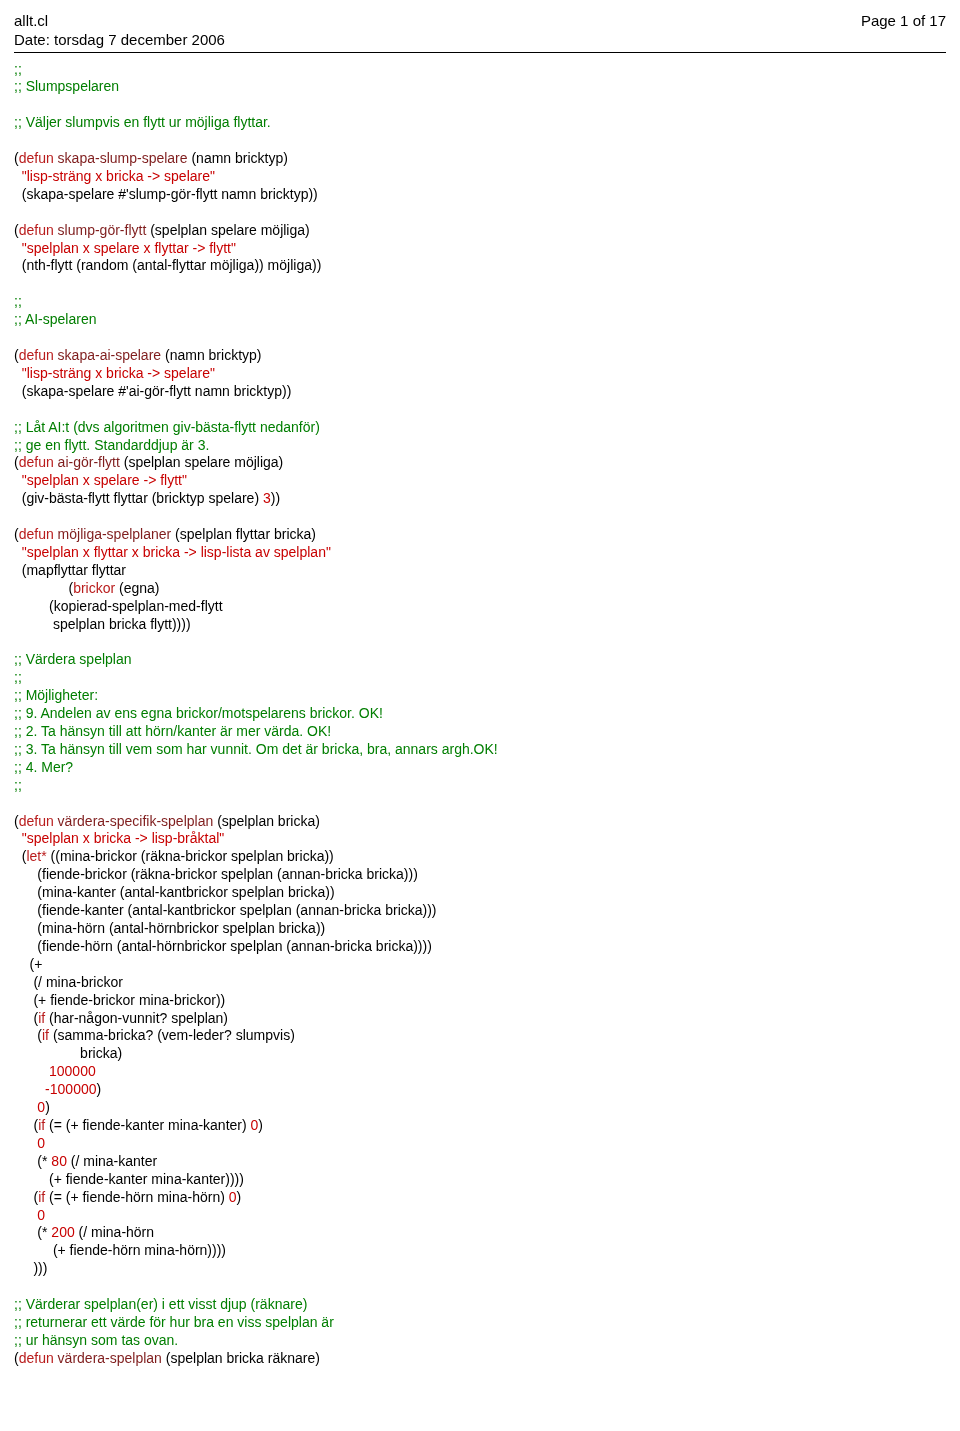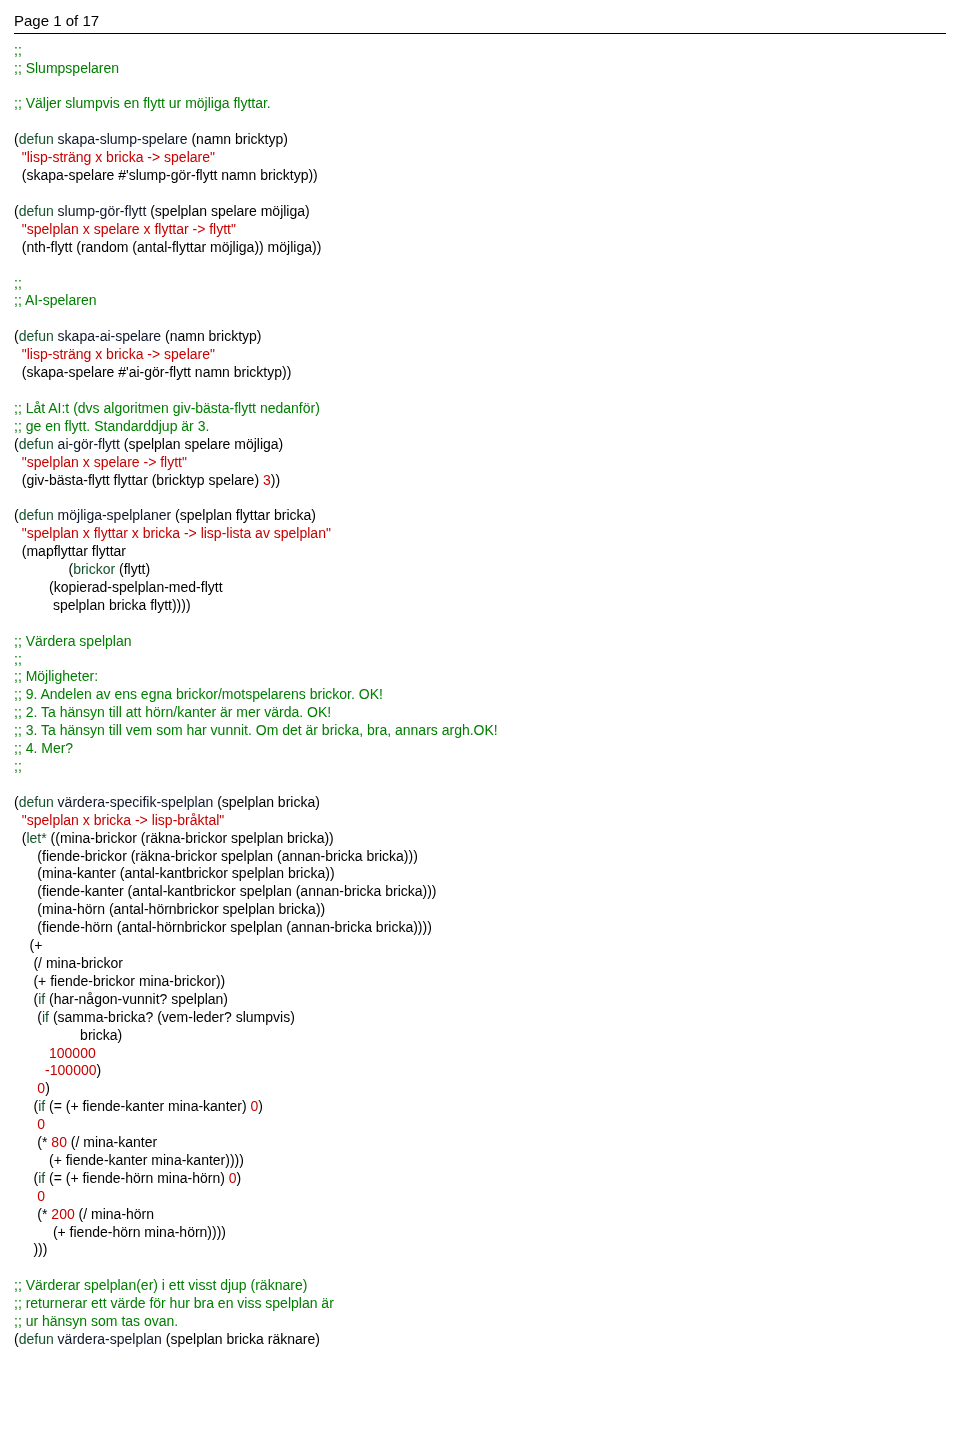--- a/index.html
+++ b/index.html
@@ -29,29 +29,33 @@
     line-height: 1.25;
   }
   pre.code {
     font-family: Liberation Sans, sans-serif;
     font-size: 14px;
     line-height: 1.28;
     white-space: pre;
     margin: 0;
   }
   .cm { color: #007e00; }      
-  .fn { color: #0f172a; }      
-  .kw { color: #14532d; }      
+  .fn { color: #7f1d1d; }      
+  .kw { color: #b91c1c; }      
   .str { color: #c80000; }     
   .num { color: #c80000; }     
 </style>
 </head>
 <body>
 
 <div class="header">
+  <div class="header-left">
+    <span>allt.cl</span>
+    <span>Date: torsdag 7 december 2006</span>
+  </div>
   <div class="header-right">
     <span>Page 1 of 17</span>
   </div>
 </div>
 
 <pre class="code"><span class="cm">;;</span>
 <span class="cm">;; Slumpspelaren</span>
 
 <span class="cm">;; Väljer slumpvis en flytt ur möjliga flyttar.</span>
 
@@ -72,21 +76,21 @@
 
 <span class="cm">;; Låt AI:t (dvs algoritmen giv-bästa-flytt nedanför)</span>
 <span class="cm">;; ge en flytt. Standarddjup är 3.</span>
 (<span class="kw">defun</span> <span class="fn">ai-gör-flytt</span><span> (spelplan spelare möjliga)</span>
 <span class="str">  "spelplan x spelare -&gt; flytt"</span>
 <span>  (giv-bästa-flytt flyttar (bricktyp spelare) </span><span class="num">3</span><span>))</span>
 
 (<span class="kw">defun</span> <span class="fn">möjliga-spelplaner</span><span> (spelplan flyttar bricka)</span>
 <span class="str">  "spelplan x flyttar x bricka -&gt; lisp-lista av spelplan"</span>
 <span>  (mapflyttar flyttar</span>
-<span>              (</span><span class="kw">brickor</span><span> (flytt)</span>
+<span>              (</span><span class="kw">brickor</span><span> (egna)</span>
 <span>         (kopierad-spelplan-med-flytt</span>
 <span>          spelplan bricka flytt))))</span>
 
 <span class="cm">;; Värdera spelplan</span>
 <span class="cm">;;</span>
 <span class="cm">;; Möjligheter:</span>
 <span class="cm">;; 9. Andelen av ens egna brickor/motspelarens brickor. OK!</span>
 <span class="cm">;; 2. Ta hänsyn till att hörn/kanter är mer värda. OK!</span>
 <span class="cm">;; 3. Ta hänsyn till vem som har vunnit. Om det är bricka, bra, annars argh.OK!</span>
 <span class="cm">;; 4. Mer?</span>

